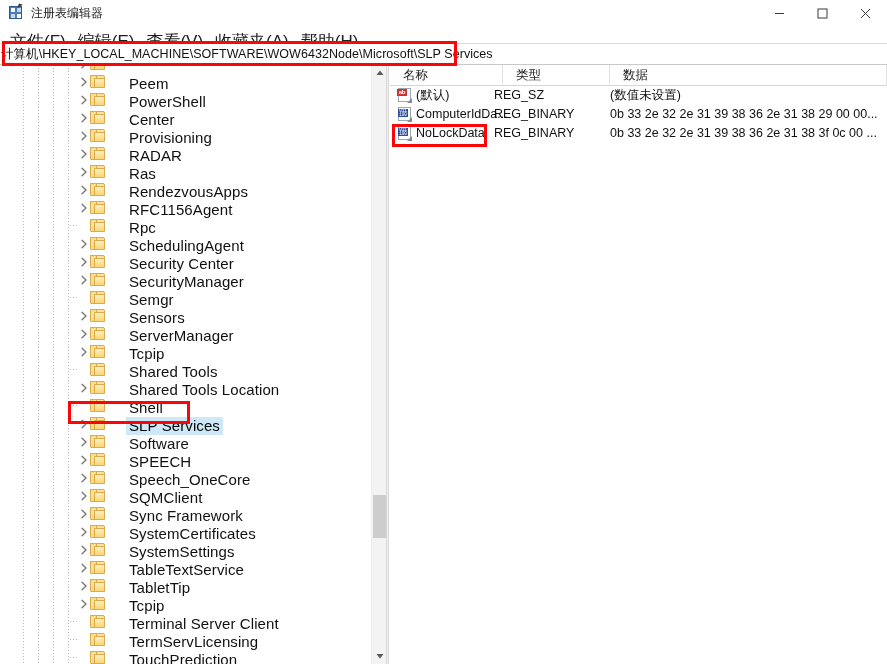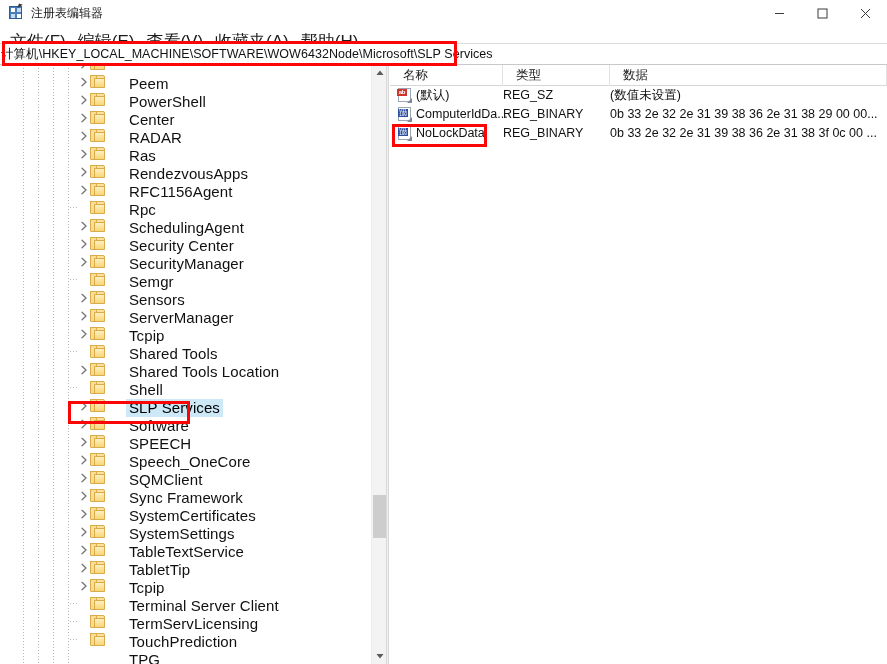--- a/index.html
+++ b/index.html
@@ -281,21 +281,21 @@
     padding-top: 0px;
     font-family: "Liberation Mono", monospace;
   }
   .vname {
     position: absolute; left: 26px; top: 0;
     height: 19px; line-height: 19px;
     font-size: 12.5px; color: #101010;
     white-space: nowrap;
   }
   .vtype {
-    position: absolute; left: 113px; top: 0;
+    position: absolute; left: 104px; top: 0;
     height: 19px; line-height: 19px;
     font-size: 12.5px; color: #101010;
     white-space: nowrap;
   }
   .vdata {
     position: absolute; left: 220px; top: 0;
     height: 19px; line-height: 19px;
     font-size: 12.5px; color: #101010;
     white-space: nowrap;
   }
@@ -397,20 +397,33 @@
                 <svg width="12" height="12" viewBox="0 0 12 12">
                   <path d="M4 2.2 L8 6 L4 9.8" fill="none" stroke="#767676" stroke-width="1.3" stroke-linecap="round" stroke-linejoin="round"></path>
                 </svg>
               </span>
               <span class="folder">
                 <span class="back"></span>
                 <span class="tab"></span>
                 <span class="front"></span>
               </span>
               <span class="node-label">Center</span>
+            </div>
+            <div class="node">
+              <span class="twisty">
+                <svg width="12" height="12" viewBox="0 0 12 12">
+                  <path d="M4 2.2 L8 6 L4 9.8" fill="none" stroke="#767676" stroke-width="1.3" stroke-linecap="round" stroke-linejoin="round"></path>
+                </svg>
+              </span>
+              <span class="folder">
+                <span class="back"></span>
+                <span class="tab"></span>
+                <span class="front"></span>
+              </span>
+              <span class="node-label">Provisioning</span>
             </div>
             <div class="node">
               <span class="twisty">
                 <svg width="12" height="12" viewBox="0 0 12 12">
                   <path d="M4 2.2 L8 6 L4 9.8" fill="none" stroke="#767676" stroke-width="1.3" stroke-linecap="round" stroke-linejoin="round"></path>
                 </svg>
               </span>
               <span class="folder">
                 <span class="back"></span>
                 <span class="tab"></span>

